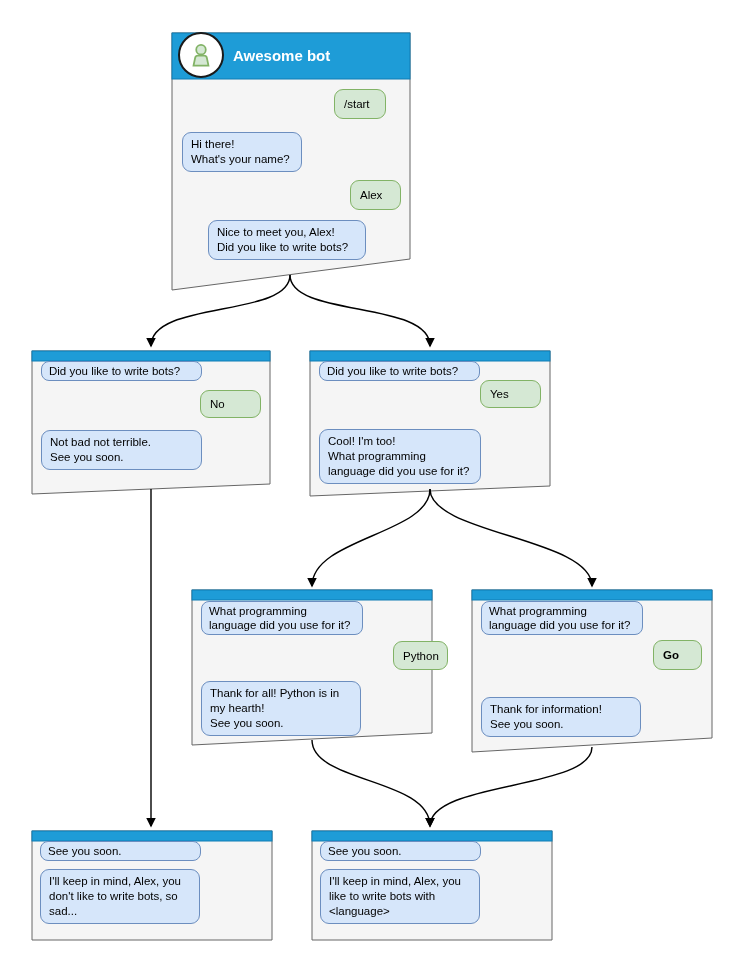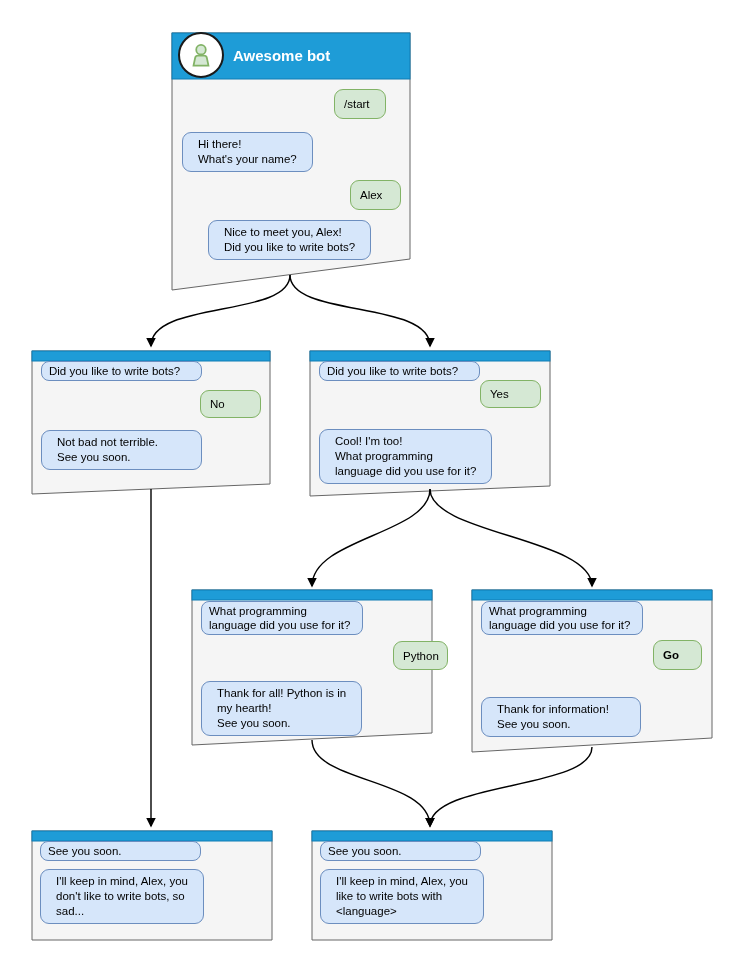--- a/index.html
+++ b/index.html
@@ -11,21 +11,21 @@
   .wbody{fill:var(--window-fill);stroke:var(--window-border);stroke-width:1;}
   .wbar{fill:var(--header-blue);stroke:var(--header-border);stroke-width:1;}
   .edge{fill:none;stroke:var(--arrow);stroke-width:1.4;}
   .person-shape{fill:var(--avatar-icon-fill);stroke:var(--avatar-icon-stroke);stroke-width:1.5;}
 
   .bubble{
     position:absolute;font-size:11.5px;color:#000;white-space:pre;
     border-radius:9px;box-sizing:border-box;width:max-content;z-index:2;
   }
   .blue{background:var(--bot-bubble-fill);border:1px solid var(--bot-bubble-border);
-        padding:4px 15px;line-height:15px;}
+        padding:4px 8px;line-height:15px;}
   .blue.cq{padding:2px 7px;line-height:14px;border-radius:8px;}
   .green{background:var(--user-bubble-fill);border:1px solid var(--user-bubble-border);
          padding:0 8px 0 9px;display:flex;align-items:center;line-height:14px;}
 
   #avatar{
     position:absolute;left:178px;top:32px;width:46px;height:46px;background:#ffffff;
     border:2px solid #1a1a1a;border-radius:50%;box-sizing:border-box;
     display:flex;align-items:center;justify-content:center;z-index:3;
   }
   #main-title{

